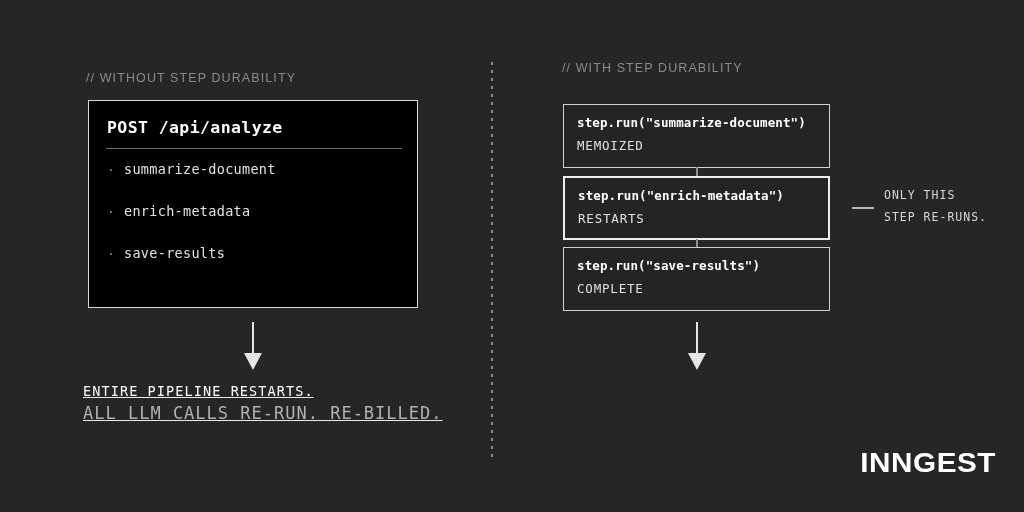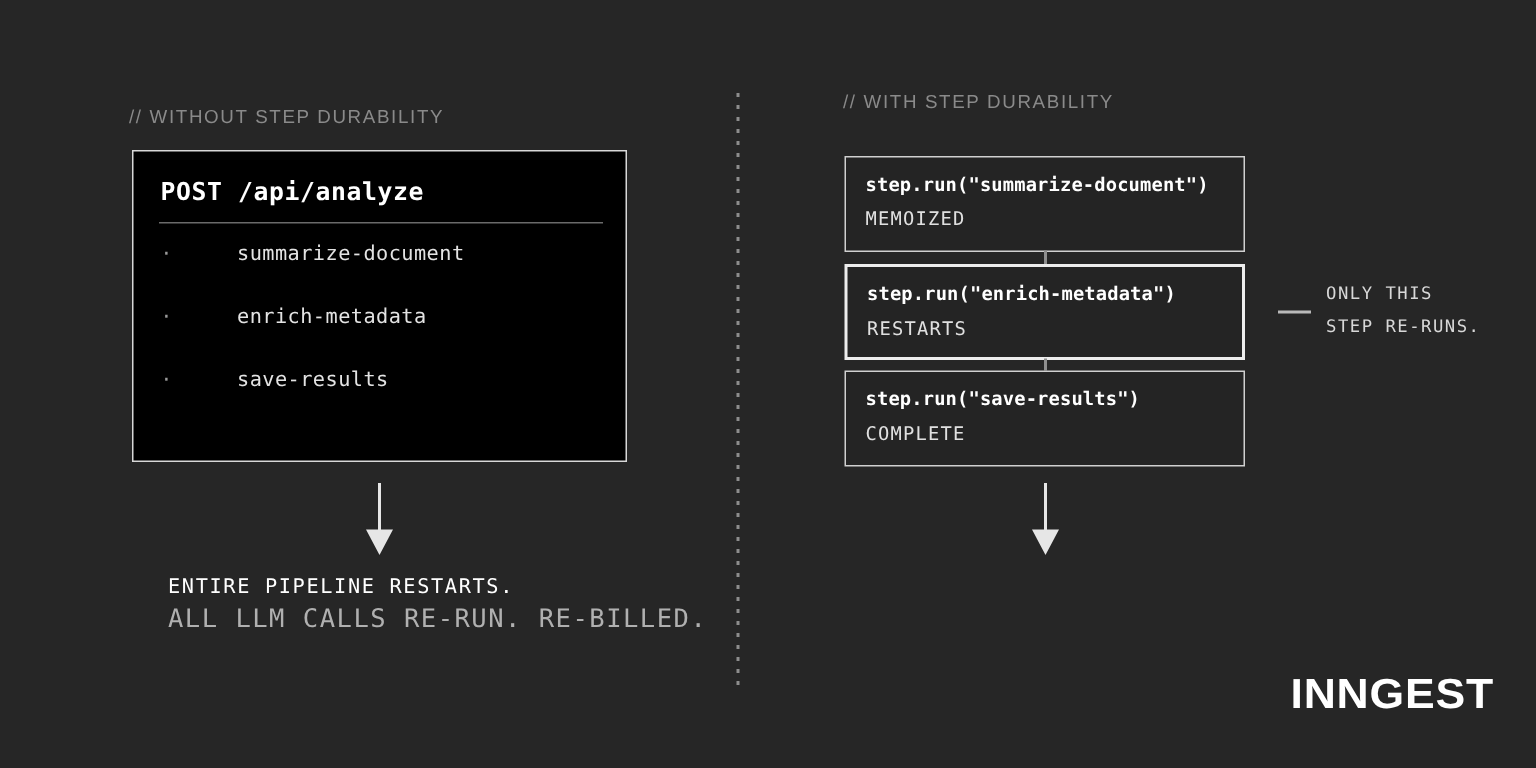--- a/index.html
+++ b/index.html
@@ -89,21 +89,20 @@
     color: #9a9a9a;
     font-size: 13px;
     width: 17px;
     flex: none;
   }
   .step-label {
     font-size: 13.5px;
     color: #e3e3e3;
     letter-spacing: 0.3px;
     white-space: nowrap;
-    margin-left: 34px;
   }
 
   
   .step-box {
     position: absolute;
     left: 563px;
     width: 267px;
     height: 64px;
     border: 1.5px solid #d0d0d0;
     box-sizing: border-box;
@@ -188,21 +187,21 @@
     top: 31px;
     width: 0;
     height: 0;
     border-left: 9px solid transparent;
     border-right: 9px solid transparent;
     border-top: 17px solid #e6e6e6;
   }
 
   
   .outcome { position: absolute; }
-  #outcome-left  { left: 112px;  top: 380px; }
+  #outcome-left  { left: 83px;  top: 380px; text-decoration: underline; }
   #outcome-right { left: 570px; top: 380px; }
   .outcome-primary {
     font-size: 13.5px;
     letter-spacing: 1.1px;
     color: #ffffff;
     line-height: 22px;
     white-space: nowrap;
   }
   .outcome-secondary {
     font-size: 17px;

